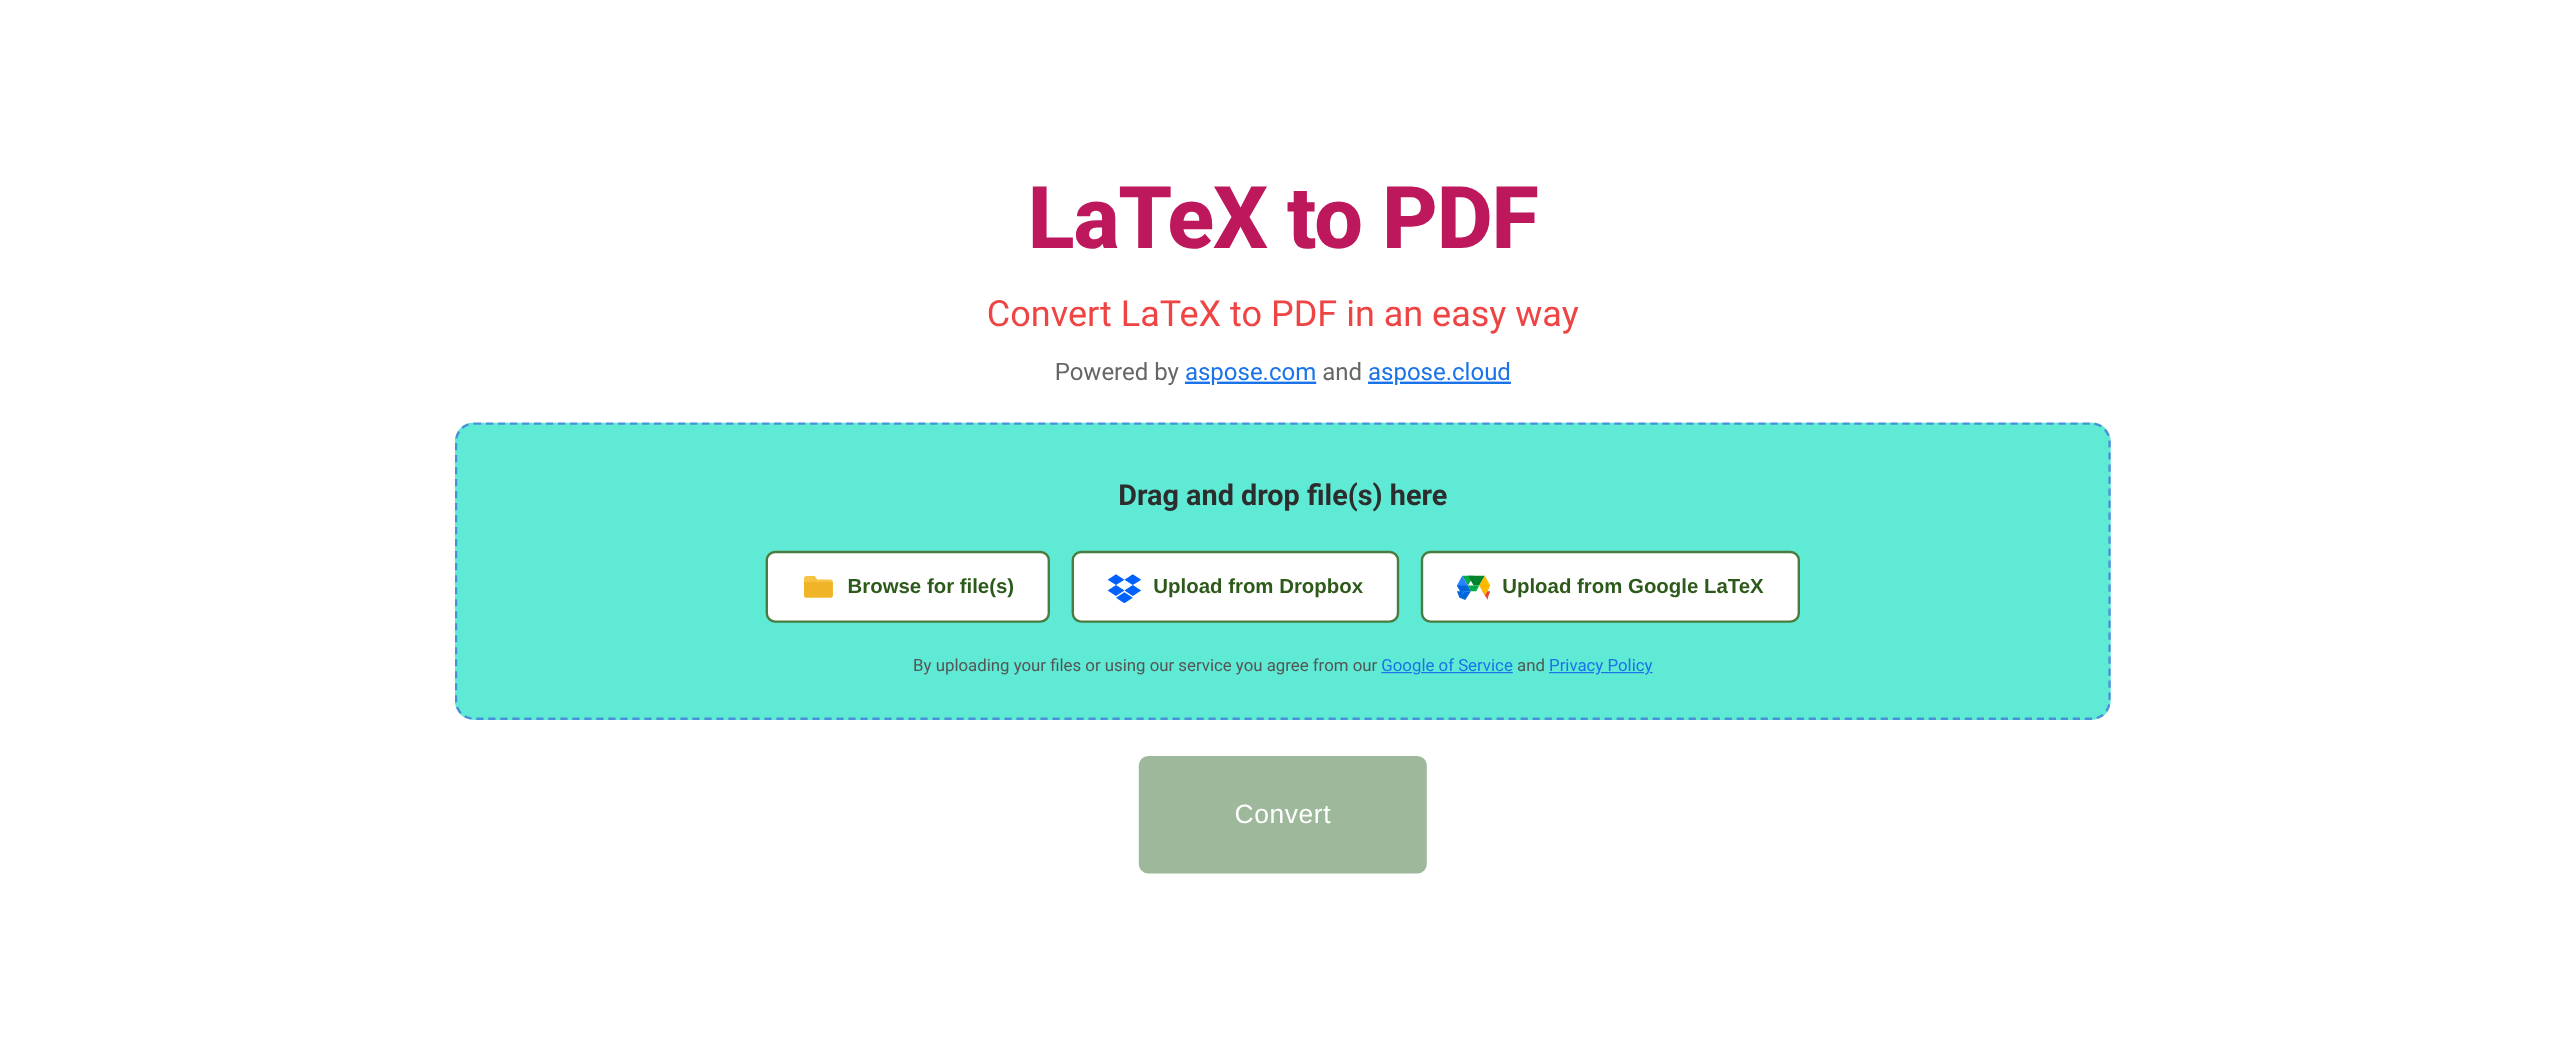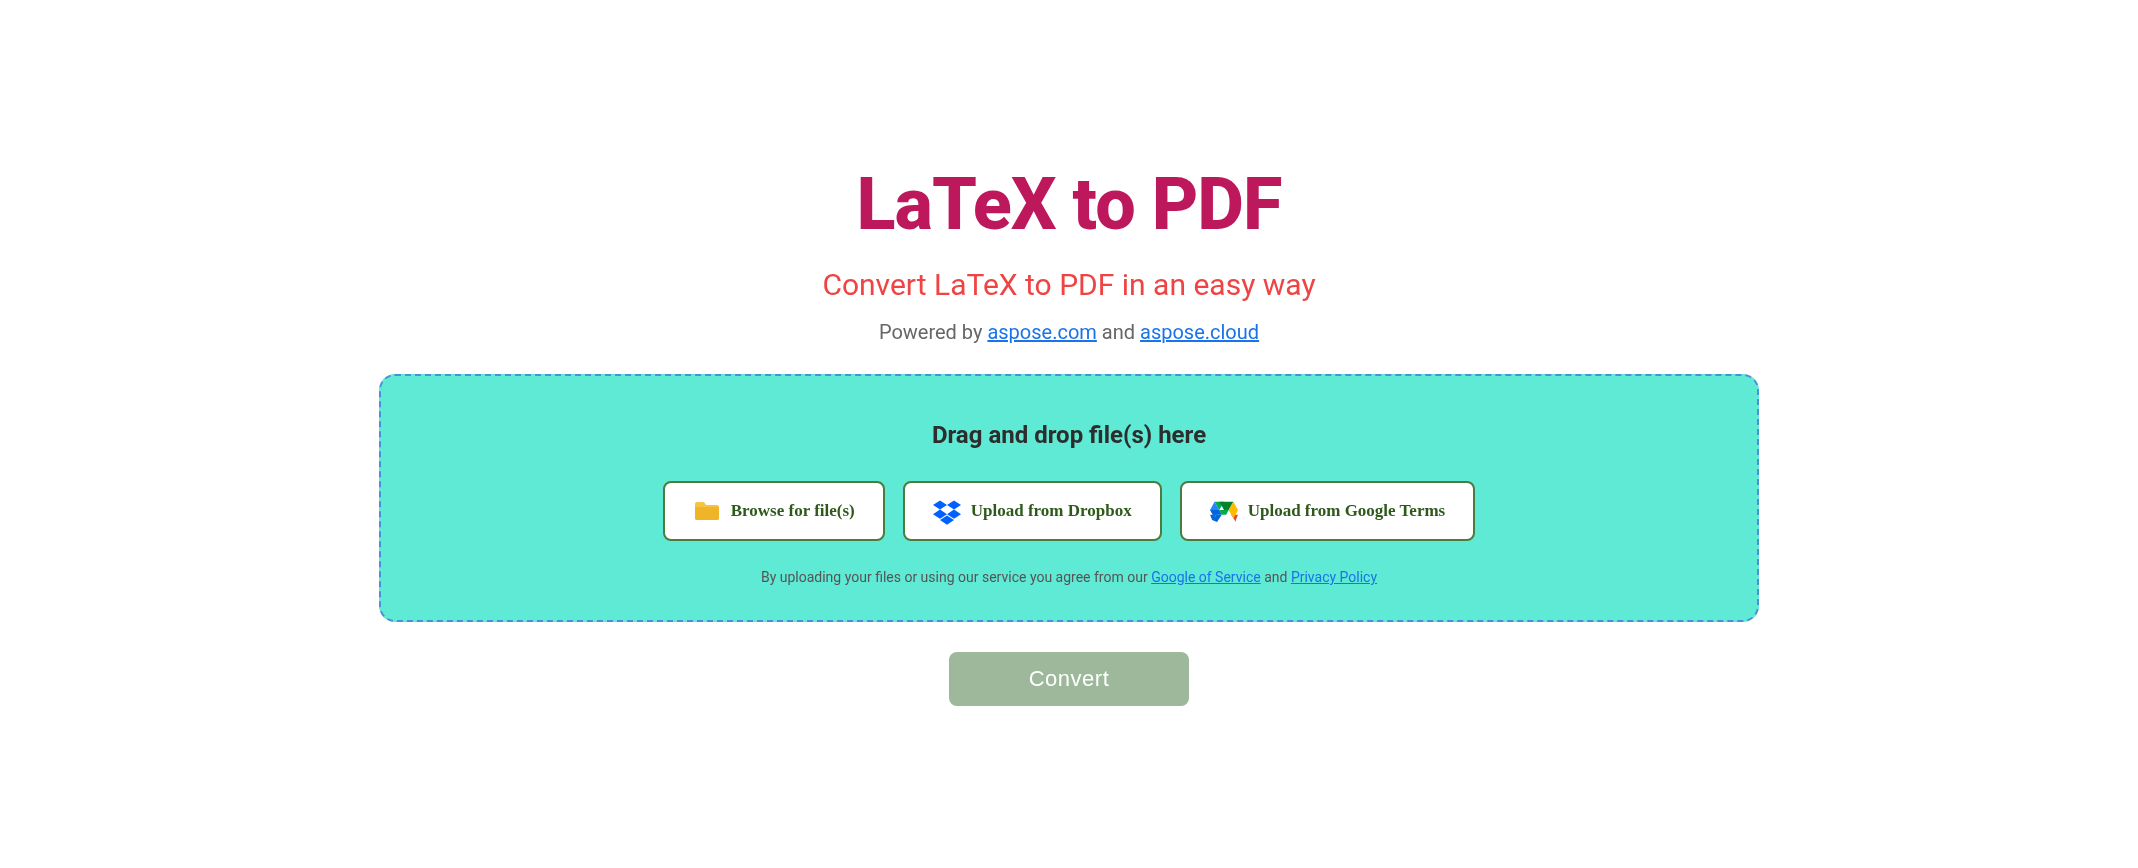--- a/index.html
+++ b/index.html
@@ -80,21 +80,20 @@
       padding: 14px 28px;
       border-radius: 8px;
       border: 2px solid #4a7c3f;
       background: #ffffff;
       cursor: pointer;
       font-size: 17px;
       font-weight: 600;
       color: #2d5a1a;
       white-space: nowrap;
       transition: background 0.15s;
-      font-family: Liberation Serif, serif;
     }
 
     .upload-btn .btn-icon {
       width: 28px;
       height: 28px;
       flex-shrink: 0;
       display: flex;
       align-items: center;
       justify-content: center;
     }
@@ -107,21 +106,21 @@
     .terms-text a {
       color: #1a73e8;
       text-decoration: underline;
     }
 
     .convert-btn {
       background: #9db89a;
       color: #ffffff;
       border: none;
       border-radius: 8px;
-      padding: 14px 80px;
+      padding: 36px 80px;
       font-size: 22px;
       font-weight: 500;
       cursor: pointer;
       letter-spacing: 0.5px;
       transition: background 0.15s;
     }
 
     
     .dropbox-icon svg {
       width: 28px;
@@ -192,21 +191,21 @@
             <path d="M80.7 73.3L66 50.4H87L80.7 66.85L80.7 73.3Z" fill="#EA4335"></path>
             <path d="M43.65 10L29.05 35.7L14.05 10H43.65Z" fill="#00AC47"></path>
             <path d="M58.25 10H29.05L43.65 35.7L58.25 35.7L72.85 10H58.25Z" fill="#00832D"></path>
             <path d="M72.85 10L58.25 35.7L73.25 60.7L87 35.7L72.85 10Z" fill="#FFBA00"></path>
             <path d="M14.05 10L0.3 35.7L14.7 60.7L29.05 35.7L14.05 10Z" fill="#2684FC"></path>
             <path d="M14.7 60.7L0.3 35.7H29.05L36.7 50.4H14.7Z" fill="#0066DA"></path>
             <path d="M73.25 60.7L58.25 35.7H87L73.25 60.7Z" fill="#FFBA00"></path>
             <path d="M36.7 50.4L29.05 35.7H58.25L50.6 50.4H36.7Z" fill="#00AC47"></path>
           </svg>
         </span>
-        <span>Upload from Google Terms</span>
+        <span>Upload from Google LaTeX</span>
       </button>
 
 
     </div>
 
     <p class="terms-text">
       <span>By uploading your files or using our service you agree from our </span>
       <a href="#">Google of Service</a>
       <span> and </span>
       <a href="#">Privacy Policy</a>

